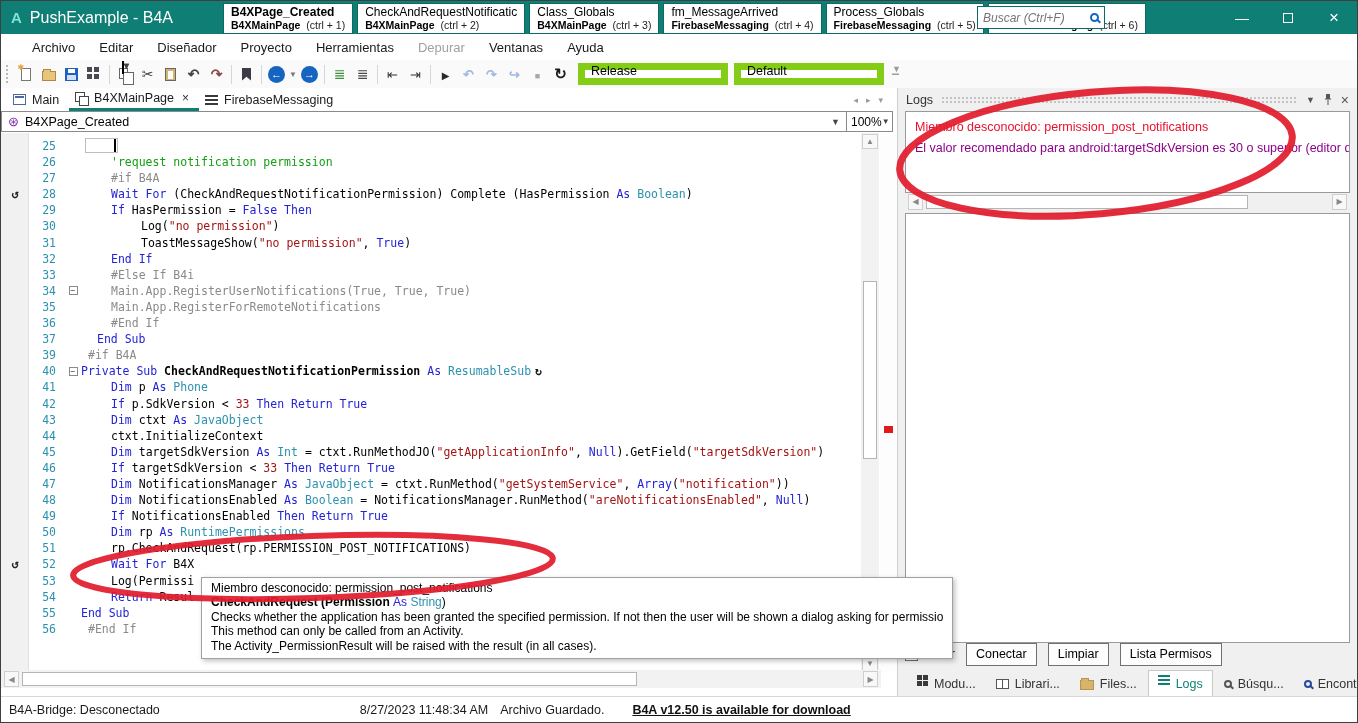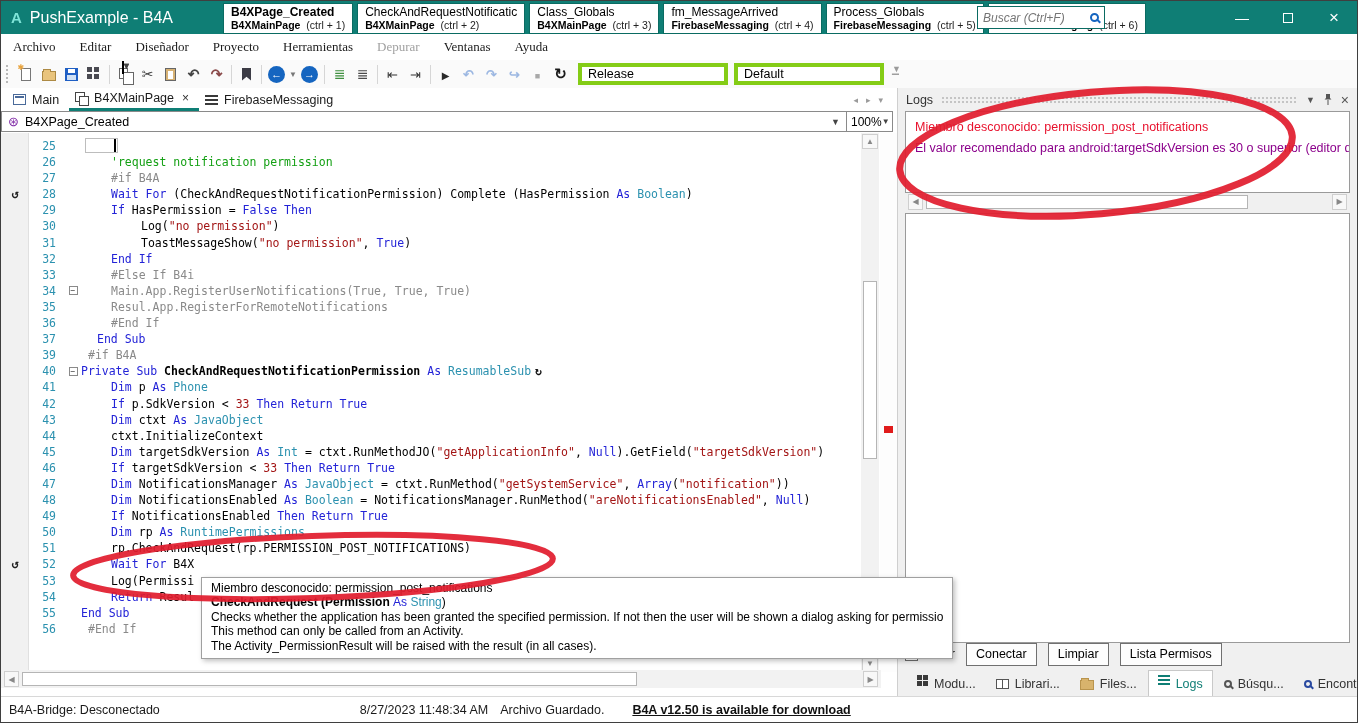--- a/index.html
+++ b/index.html
@@ -19,21 +19,21 @@
   .qt-key{font-weight:normal;color:#222;margin-left:3px;}
   .searchbox{position:absolute;left:976px;top:5px;width:128px;height:23px;background:#fff;display:flex;align-items:center;padding:0 5px;border:1px solid #0a6b62;}
   .searchbox input{border:none;outline:none;flex:1;font-style:italic;font-size:12px;color:#4d7c0f;width:90px;font-family:"Liberation Sans",sans-serif;background:transparent;}
   .mag{position:relative;width:9px;height:9px;border:2px solid #1565c0;border-radius:50%;display:inline-block;flex:none;}
   .mag::after{content:"";position:absolute;width:5px;height:2px;background:#1565c0;transform:rotate(45deg);right:-4px;bottom:-2px;}
   .winbtns{position:absolute;right:0;top:0;height:33px;display:flex;}
   .winbtn{width:46px;height:33px;display:flex;align-items:center;justify-content:center;color:#fff;font-size:14px;}
   .maxsq{width:10px;height:10px;border:1px solid #fff;display:inline-block;}
 
   
-  .menubar{position:absolute;top:33px;left:0;right:0;height:26px;background:#fff;display:flex;align-items:center;padding-left:0;font-family:Liberation Serif, serif;}
+  .menubar{position:absolute;top:33px;left:0;right:0;height:26px;background:#fff;display:flex;align-items:center;padding-left:19px;}
   .menu-item{padding:4px 12px;font-size:13px;color:#1a1a1a;}
   .menu-item.disabled{color:#a0a0a0;}
 
   
   .toolbar{position:absolute;top:59px;left:0;right:0;height:28px;background:#fafafa;display:flex;align-items:center;padding-left:2px;}
   .grip{width:5px;height:18px;border-left:2px dotted #b8b8b8;margin:0 3px;}
   .tb{width:23px;height:22px;display:flex;align-items:center;justify-content:center;position:relative;}
   .sep{width:1px;height:19px;background:#d6d6d6;margin:0 3px;}
   .i-new-file{width:10px;height:13px;border:1px solid #777;background:#fff;position:relative;}
   .i-new-file::after{content:"✱";position:absolute;left:-4px;top:-6px;font-size:8px;color:#e8a33d;}
@@ -56,21 +56,21 @@
   .i-comment::before{content:"≣";font-size:14px;color:#3f8f3f;}
   .i-uncomment::before{content:"≣";font-size:14px;color:#4a4a4a;}
   .i-outdent::before{content:"⇤";font-size:13px;color:#333;}
   .i-indent::before{content:"⇥";font-size:13px;color:#333;}
   .i-run::before{content:"▶";font-size:10px;color:#2a2a2a;}
   .i-resume::before{content:"↶";font-size:13px;font-weight:bold;color:#9db8e2;}
   .i-step-over::before{content:"↷";font-size:13px;font-weight:bold;color:#9db8e2;}
   .i-step-into::before{content:"↪";font-size:13px;font-weight:bold;color:#9db8e2;}
   .i-stop::before{content:"■";font-size:9px;color:#a8a8a8;}
   .i-rebuild::before{content:"↻";font-size:15px;font-weight:bold;color:#1a1a1a;}
-  .combo{height:22px;border:4px solid #84cc16;background:#fff;display:flex;align-items:flex-start;justify-content:space-between;padding:0 6px;font-size:12.5px;color:#000;margin-left:6px;}
+  .combo{height:22px;border:7px solid #84cc16;background:#fff;display:flex;align-items:flex-end;justify-content:space-between;padding:0 6px;font-size:12.5px;color:#000;margin-left:6px;}
   .combo .caret{color:#444;font-size:9px;margin-left:8px;}
   .combo.w150{width:150px;}
   .tinycaret{color:#9a9a9a;font-size:9px;margin-left:8px;}
 
   
   .left-pane{position:absolute;top:87px;left:0;width:896px;bottom:23px;background:#fff;}
   .etabs{position:absolute;top:0;left:0;right:0;height:23px;display:flex;align-items:center;padding-left:6px;background:#fff;}
   .etab{display:flex;align-items:center;gap:6px;padding:3px 10px 3px 6px;font-size:12.5px;color:#1a1a1a;height:23px;position:relative;}
   .etab.active{border-bottom:3px solid #0f7e75;font-weight:normal;}
   .etab .close{font-size:12px;color:#333;margin-left:2px;}
@@ -343,21 +343,21 @@
           <div class="crow"><span class="cell-icon"></span><span class="cell-num">25</span><span class="cell-fold"></span><span class="cell-code"><span style="display: inline-block; width: 30px;"></span></span><span class="curbox"></span><span class="caret"></span></div>
           <div class="crow"><span class="cell-icon"></span><span class="cell-num">26</span><span class="cell-fold"></span><span class="cell-code"><span style="display: inline-block; width: 30px;"></span><span class="tk-c">'request notification permission</span></span></div>
           <div class="crow"><span class="cell-icon"></span><span class="cell-num">27</span><span class="cell-fold"></span><span class="cell-code"><span style="display: inline-block; width: 30px;"></span><span class="tk-g">#if B4A</span></span></div>
           <div class="crow"><span class="cell-icon">↺</span><span class="cell-num">28</span><span class="cell-fold"></span><span class="cell-code"><span style="display: inline-block; width: 30px;"></span><span class="tk-k">Wait For </span><span class="tk-d">(CheckAndRequestNotificationPermission) Complete (HasPermission </span><span class="tk-k">As </span><span class="tk-t">Boolean</span><span class="tk-d">)</span></span></div>
           <div class="crow"><span class="cell-icon"></span><span class="cell-num">29</span><span class="cell-fold"></span><span class="cell-code"><span style="display: inline-block; width: 30px;"></span><span class="tk-k">If </span><span class="tk-d">HasPermission = </span><span class="tk-k">False </span><span class="tk-k">Then</span></span></div>
           <div class="crow"><span class="cell-icon"></span><span class="cell-num">30</span><span class="cell-fold"></span><span class="cell-code"><span style="display: inline-block; width: 60px;"></span><span class="tk-d">Log(</span><span class="tk-s">"no permission"</span><span class="tk-d">)</span></span></div>
           <div class="crow"><span class="cell-icon"></span><span class="cell-num">31</span><span class="cell-fold"></span><span class="cell-code"><span style="display: inline-block; width: 60px;"></span><span class="tk-d">ToastMessageShow(</span><span class="tk-s">"no permission"</span><span class="tk-d">, </span><span class="tk-k">True</span><span class="tk-d">)</span></span></div>
           <div class="crow"><span class="cell-icon"></span><span class="cell-num">32</span><span class="cell-fold"></span><span class="cell-code"><span style="display: inline-block; width: 30px;"></span><span class="tk-k">End If</span></span></div>
           <div class="crow"><span class="cell-icon"></span><span class="cell-num">33</span><span class="cell-fold"></span><span class="cell-code"><span style="display: inline-block; width: 30px;"></span><span class="tk-g">#Else If B4i</span></span></div>
           <div class="crow"><span class="cell-icon"></span><span class="cell-num">34</span><span class="cell-fold"><span class="foldbox">−</span></span><span class="cell-code"><span style="display: inline-block; width: 30px;"></span><span class="tk-g">Main.App.RegisterUserNotifications(True, True, True)</span></span></div>
-          <div class="crow"><span class="cell-icon"></span><span class="cell-num">35</span><span class="cell-fold"></span><span class="cell-code"><span style="display: inline-block; width: 30px;"></span><span class="tk-g">Resul.App.RegisterForRemoteNotifications</span></span></div>
+          <div class="crow"><span class="cell-icon"></span><span class="cell-num">35</span><span class="cell-fold"></span><span class="cell-code"><span style="display: inline-block; width: 30px;"></span><span class="tk-g">Main.App.RegisterForRemoteNotifications</span></span></div>
           <div class="crow"><span class="cell-icon"></span><span class="cell-num">36</span><span class="cell-fold"></span><span class="cell-code"><span style="display: inline-block; width: 30px;"></span><span class="tk-g">#End If</span></span></div>
           <div class="crow"><span class="cell-icon"></span><span class="cell-num">37</span><span class="cell-fold"></span><span class="cell-code"><span style="display: inline-block; width: 16px;"></span><span class="tk-k">End Sub</span></span></div>
           <div class="crow"><span class="cell-icon"></span><span class="cell-num">39</span><span class="cell-fold"></span><span class="cell-code"><span style="display: inline-block; width: 7px;"></span><span class="tk-g">#if B4A</span></span></div>
           <div class="crow"><span class="cell-icon"></span><span class="cell-num">40</span><span class="cell-fold"><span class="foldbox">−</span></span><span class="cell-code"><span style="display: inline-block; width: 0px;"></span><span class="tk-k">Private Sub </span><span class="tk-b">CheckAndRequestNotificationPermission</span><span class="tk-k"> As </span><span class="tk-t">ResumableSub</span><span class="tk-ic"></span></span></div>
           <div class="crow"><span class="cell-icon"></span><span class="cell-num">41</span><span class="cell-fold"></span><span class="cell-code"><span style="display: inline-block; width: 30px;"></span><span class="tk-k">Dim </span><span class="tk-d">p </span><span class="tk-k">As </span><span class="tk-t">Phone</span></span></div>
           <div class="crow"><span class="cell-icon"></span><span class="cell-num">42</span><span class="cell-fold"></span><span class="cell-code"><span style="display: inline-block; width: 30px;"></span><span class="tk-k">If </span><span class="tk-d">p.SdkVersion &lt; </span><span class="tk-n">33</span><span class="tk-k"> Then Return True</span></span></div>
           <div class="crow"><span class="cell-icon"></span><span class="cell-num">43</span><span class="cell-fold"></span><span class="cell-code"><span style="display: inline-block; width: 30px;"></span><span class="tk-k">Dim </span><span class="tk-d">ctxt </span><span class="tk-k">As </span><span class="tk-t">JavaObject</span></span></div>
           <div class="crow"><span class="cell-icon"></span><span class="cell-num">44</span><span class="cell-fold"></span><span class="cell-code"><span style="display: inline-block; width: 30px;"></span><span class="tk-d">ctxt.InitializeContext</span></span></div>
           <div class="crow"><span class="cell-icon"></span><span class="cell-num">45</span><span class="cell-fold"></span><span class="cell-code"><span style="display: inline-block; width: 30px;"></span><span class="tk-k">Dim </span><span class="tk-d">targetSdkVersion </span><span class="tk-k">As </span><span class="tk-t">Int</span><span class="tk-d"> = ctxt.RunMethodJO(</span><span class="tk-s">"getApplicationInfo"</span><span class="tk-d">, </span><span class="tk-k">Null</span><span class="tk-d">).GetField(</span><span class="tk-s">"targetSdkVersion"</span><span class="tk-d">)</span></span></div>
           <div class="crow"><span class="cell-icon"></span><span class="cell-num">46</span><span class="cell-fold"></span><span class="cell-code"><span style="display: inline-block; width: 30px;"></span><span class="tk-k">If </span><span class="tk-d">targetSdkVersion &lt; </span><span class="tk-n">33</span><span class="tk-k"> Then Return True</span></span></div>

